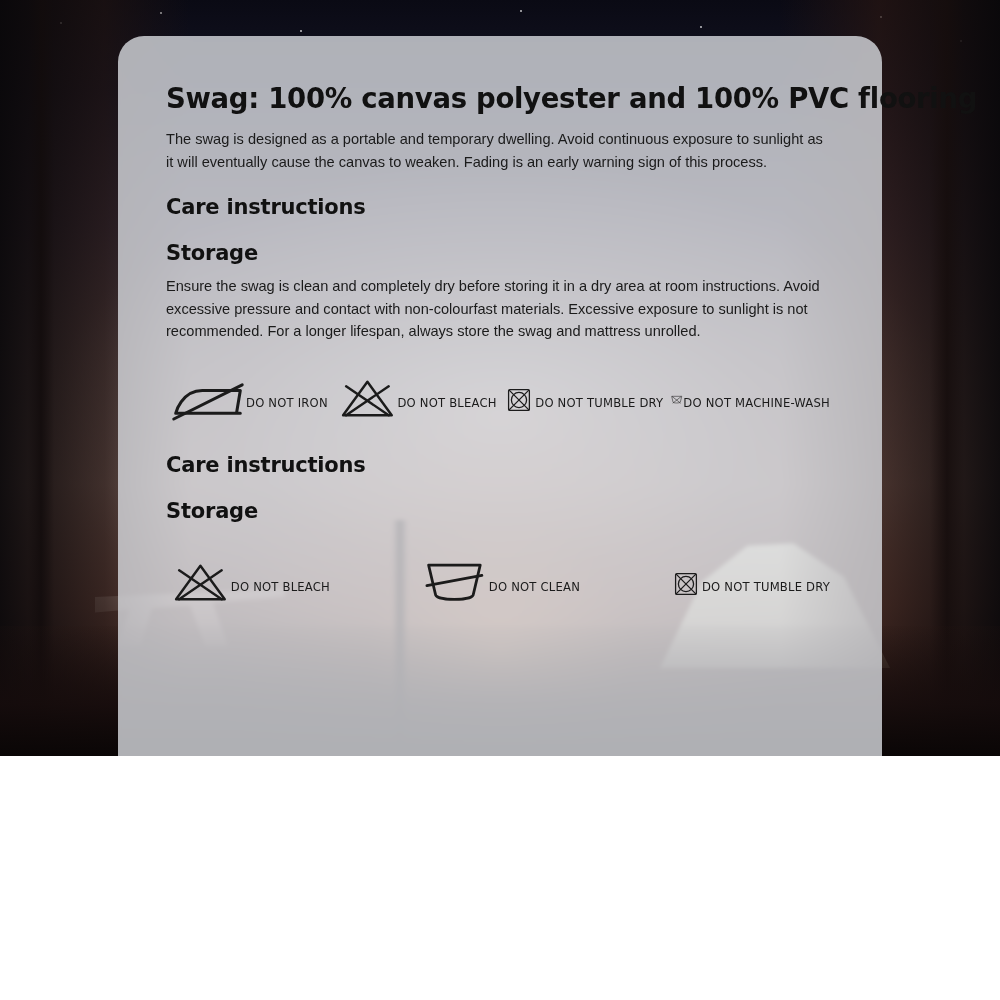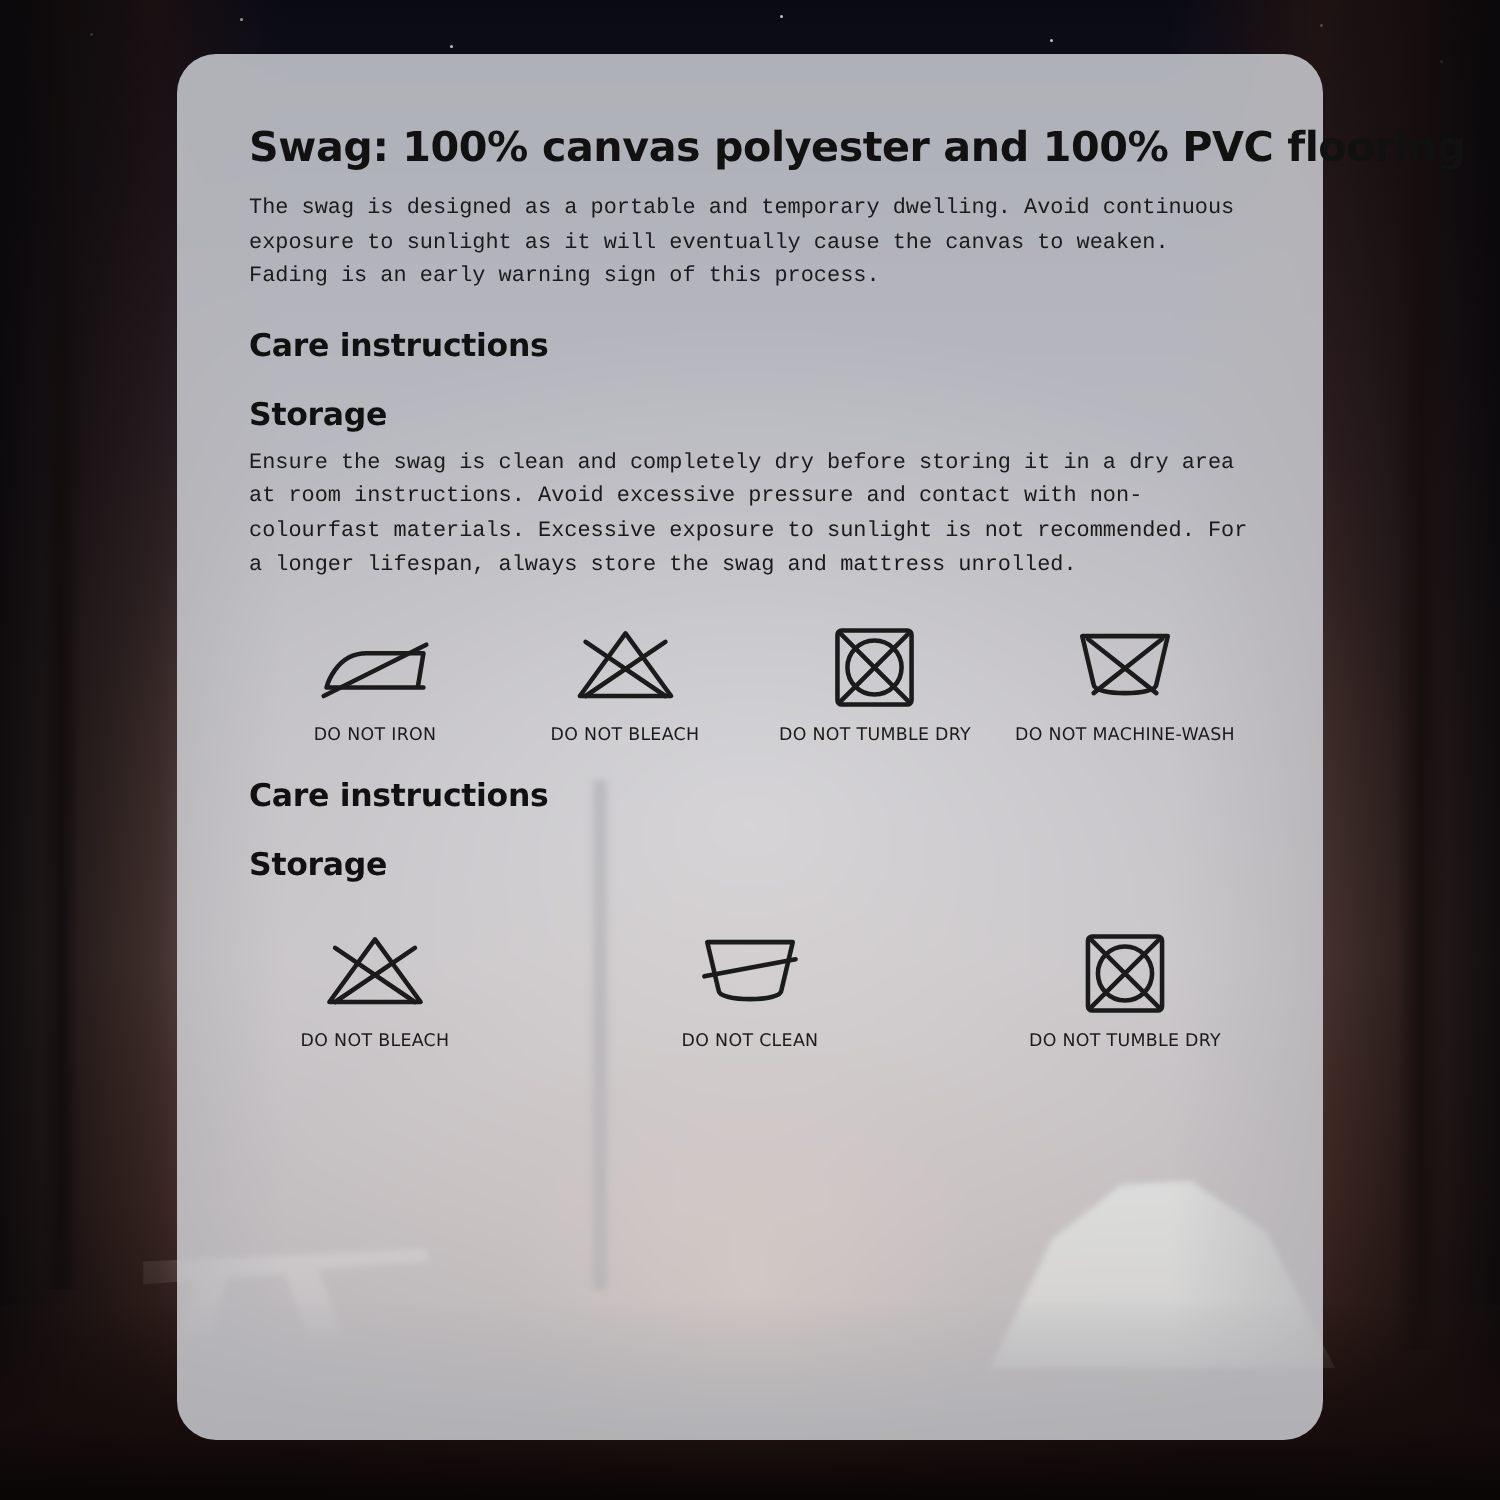--- a/index.html
+++ b/index.html
@@ -9,21 +9,21 @@
   body {
     width: 1000px;
     height: 1000px;
     font-family: "DejaVu Sans", sans-serif;
     overflow: hidden;
   }
 
   #page {
     position: relative;
     width: 1000px;
-    height: 1000px;
+    height: 756px;
     background: #4d7c0f;
     overflow: hidden;
   }
 
   
   .bg {
     position: absolute;
     inset: 0;
     background:
       
@@ -110,38 +110,38 @@
   }
   h2.section {
     font-family: "DejaVu Sans", sans-serif;
     font-size: 21px;
     font-weight: bold;
     color: #111;
     margin: 22px 0 10px 0;
     letter-spacing: -0.2px;
   }
   p.body {
-    font-family: Liberation Mono, monospace;
+    font-family: Liberation Sans, sans-serif;
     font-size: 14.6px;
     line-height: 1.55;
     color: #1b1b1b;
     margin: 0 0 2px 0;
   }
 
   
   .symbol-row {
     display: flex;
     justify-content: space-between;
     align-items: flex-end;
     margin: 26px 0 6px 0;
     padding: 0 4px;
   }
   .symbol-cell {
     display: flex;
-    flex-direction: column;
+    flex-direction: row;
     align-items: center;
     width: 160px;
   }
   .symbol-art {
     width: 76px;
     height: 62px;
     display: block;
   }
   .symbol-label {
     font-family: "DejaVu Sans", sans-serif;

